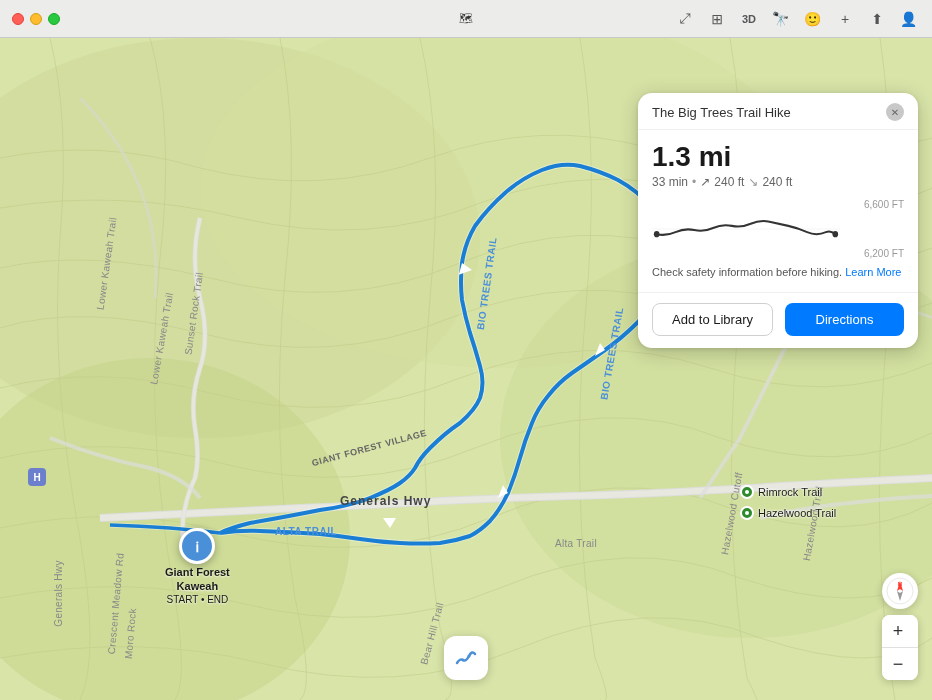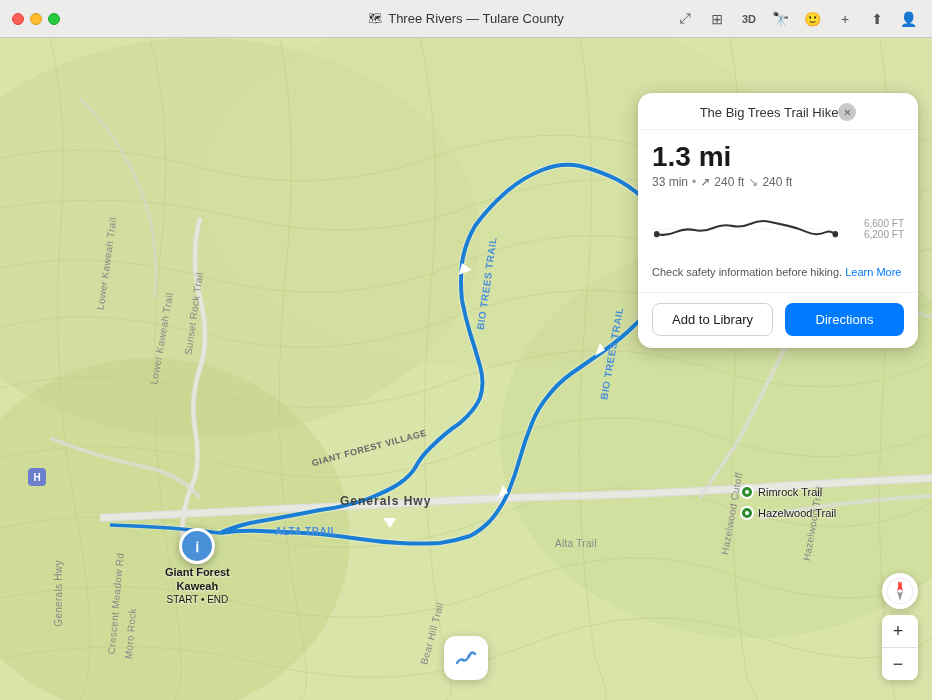--- a/index.html
+++ b/index.html
@@ -91,21 +91,21 @@
       width: 280px;
       background: white;
       border-radius: 14px;
       box-shadow: 0 4px 20px rgba(0,0,0,0.2), 0 1px 4px rgba(0,0,0,0.1);
       z-index: 200;
       overflow: hidden;
     }
     .trail-card-header {
       display: flex;
       align-items: center;
-      justify-content: center;
+      justify-content: space-between;
       padding: 10px 14px 8px;
       border-bottom: 1px solid #f0f0f0;
     }
     .trail-card-title {
       font-size: 13px;
       font-weight: 500;
       color: #333;
     }
     .close-btn {
       width: 18px;
@@ -145,21 +145,21 @@
       height: 60px;
     }
     .elevation-labels-right {
       position: absolute;
       right: 0;
       top: 0;
       bottom: 0;
       width: 60px;
       display: flex;
       flex-direction: column;
-      justify-content: center;
+      justify-content: space-between;
       align-items: flex-end;
     }
     .elev-label {
       font-size: 10px;
       color: #999;
     }
     .chart-area {
       position: absolute;
       left: 0;
       right: 64px;
@@ -396,21 +396,20 @@
 <body>
 
 <div class="title-bar">
   <div class="traffic-lights">
     <div class="traffic-light tl-close"></div>
     <div class="traffic-light tl-min"></div>
     <div class="traffic-light tl-max"></div>
   </div>
   <div class="title-bar-title">
     <span style="font-size:11px;">🗺</span>
-    <span>Three Rivers — Tulare County</span>
   </div>
   <div class="title-bar-icons">
     <div class="tb-icon">⤢</div>
     <div class="tb-icon">⊞</div>
     <div class="tb-icon" style="font-size:11px;font-weight:700;">3D</div>
     <div class="tb-icon">🔭</div>
     <div class="tb-icon">🙂</div>
     <div class="tb-icon">+</div>
     <div class="tb-icon">⬆</div>
     <div class="tb-icon">👤</div>

